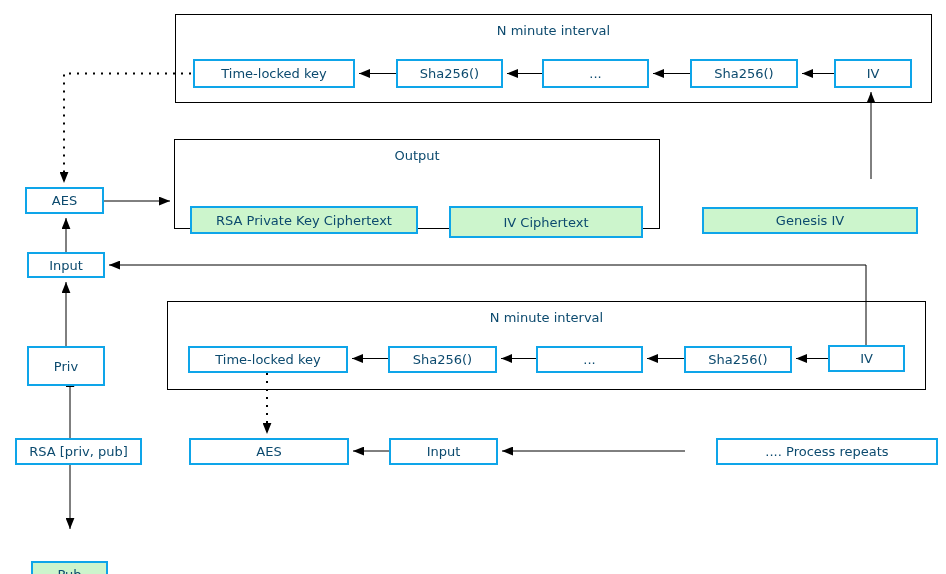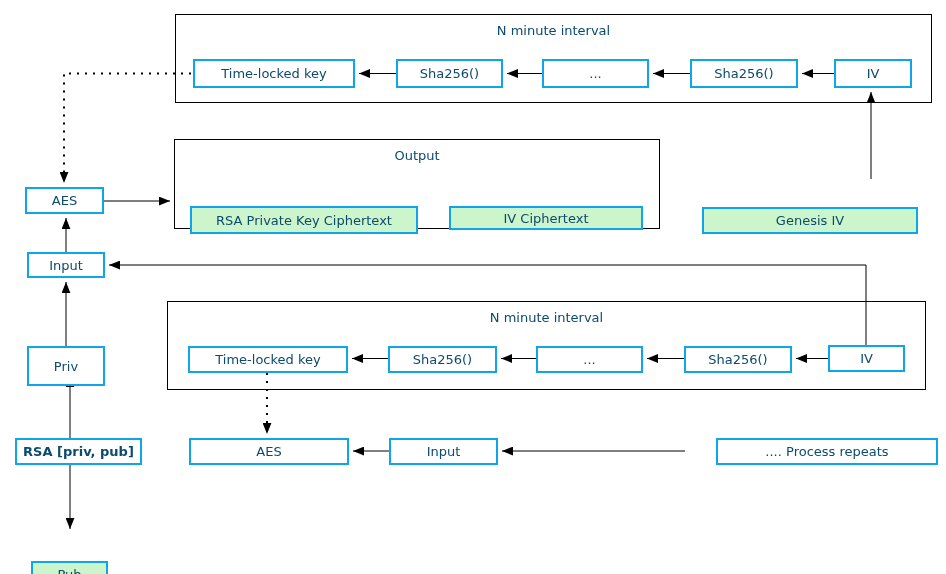--- a/index.html
+++ b/index.html
@@ -69,28 +69,28 @@
   <div class="box" style="left:193px;top:59px;width:162px;height:29px;">Time-locked key</div>
   <div class="box" style="left:396px;top:59px;width:107px;height:29px;">Sha256()</div>
   <div class="box" style="left:542px;top:59px;width:107px;height:29px;">...</div>
   <div class="box" style="left:690px;top:59px;width:108px;height:29px;">Sha256()</div>
   <div class="box" style="left:834px;top:59px;width:78px;height:29px;">IV</div>
 
   <div class="cluster" style="left:174px;top:139px;width:486px;height:90px;">
     <div class="clabel">Output</div>
   </div>
   <div class="box green" style="left:190px;top:178px;width:228px;height:28px;">RSA Private Key Ciphertext</div>
-  <div class="box green" style="left:449px;top:178px;width:194px;height:24px;">IV Ciphertext</div>
+  <div class="box green" style="left:449px;top:178px;width:194px;height:32px;">IV Ciphertext</div>
 
   <div class="box green" style="left:702px;top:179px;width:216px;height:27px;">Genesis IV</div>
 
   <div class="box" style="left:25px;top:187px;width:79px;height:27px;">AES</div>
   <div class="box" style="left:27px;top:252px;width:78px;height:26px;">Input</div>
   <div class="box" style="left:27px;top:346px;width:78px;height:40px;">Priv</div>
-  <div class="box" style="left:15px;top:438px;width:127px;height:27px;font-weight:bold;">RSA [priv, pub]</div>
+  <div class="box" style="left:15px;top:438px;width:127px;height:27px;">RSA [priv, pub]</div>
   <div class="box green" style="left:31px;top:533px;width:77px;height:26px;text-decoration:underline;">Pub</div>
 
   <div class="cluster" style="left:167px;top:301px;width:759px;height:89px;">
     <div class="clabel">N minute interval</div>
   </div>
   <div class="box" style="left:188px;top:346px;width:160px;height:27px;">Time-locked key</div>
   <div class="box" style="left:388px;top:346px;width:109px;height:27px;">Sha256()</div>
   <div class="box" style="left:536px;top:346px;width:107px;height:27px;">...</div>
   <div class="box" style="left:684px;top:346px;width:108px;height:27px;">Sha256()</div>
   <div class="box" style="left:828px;top:345px;width:77px;height:27px;">IV</div>

